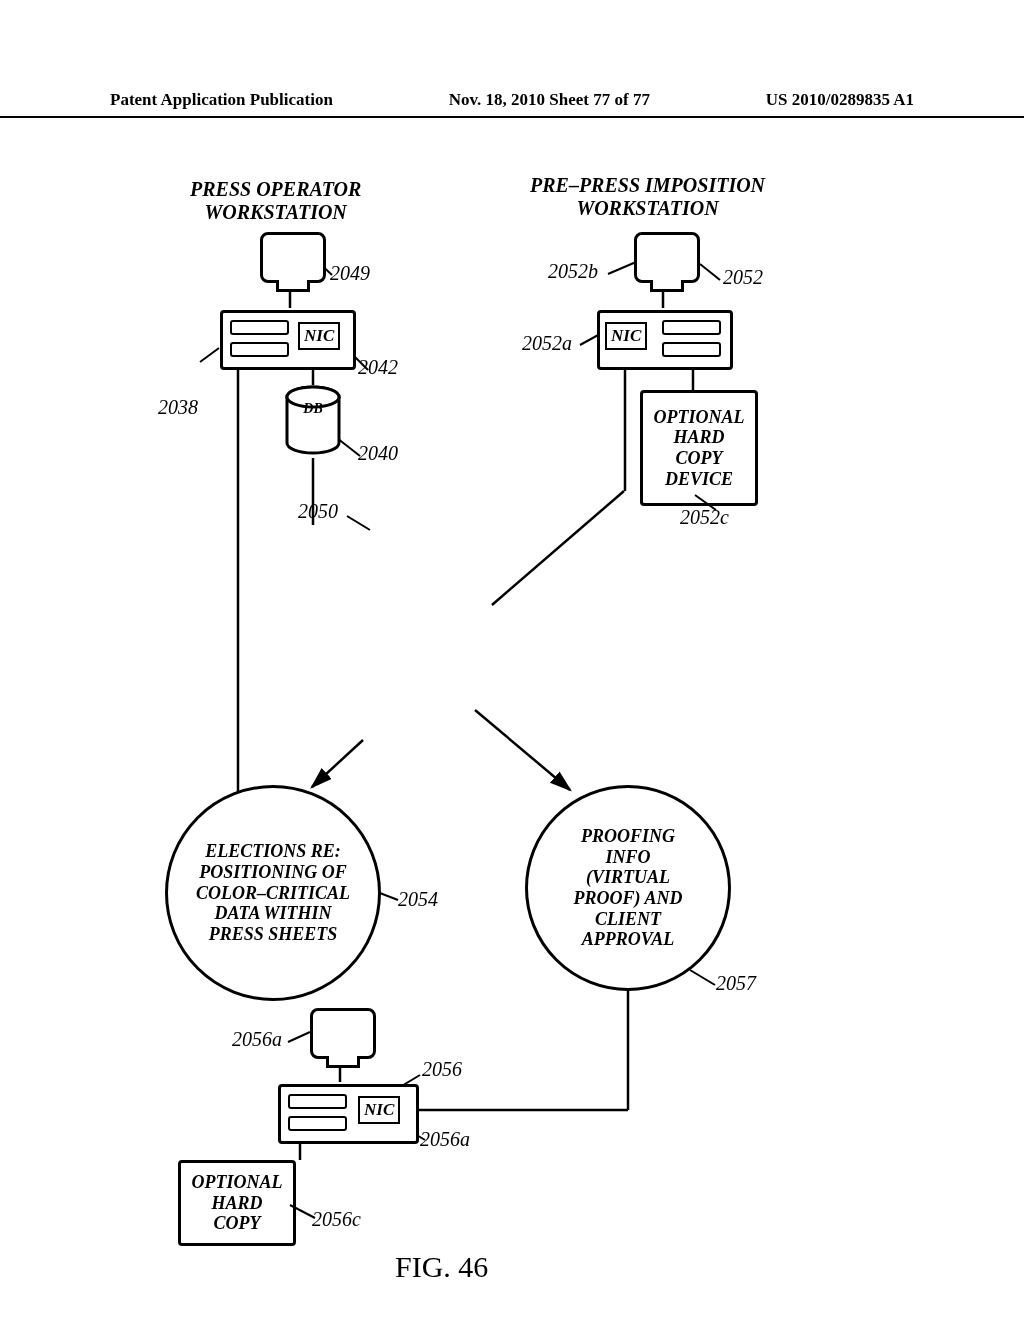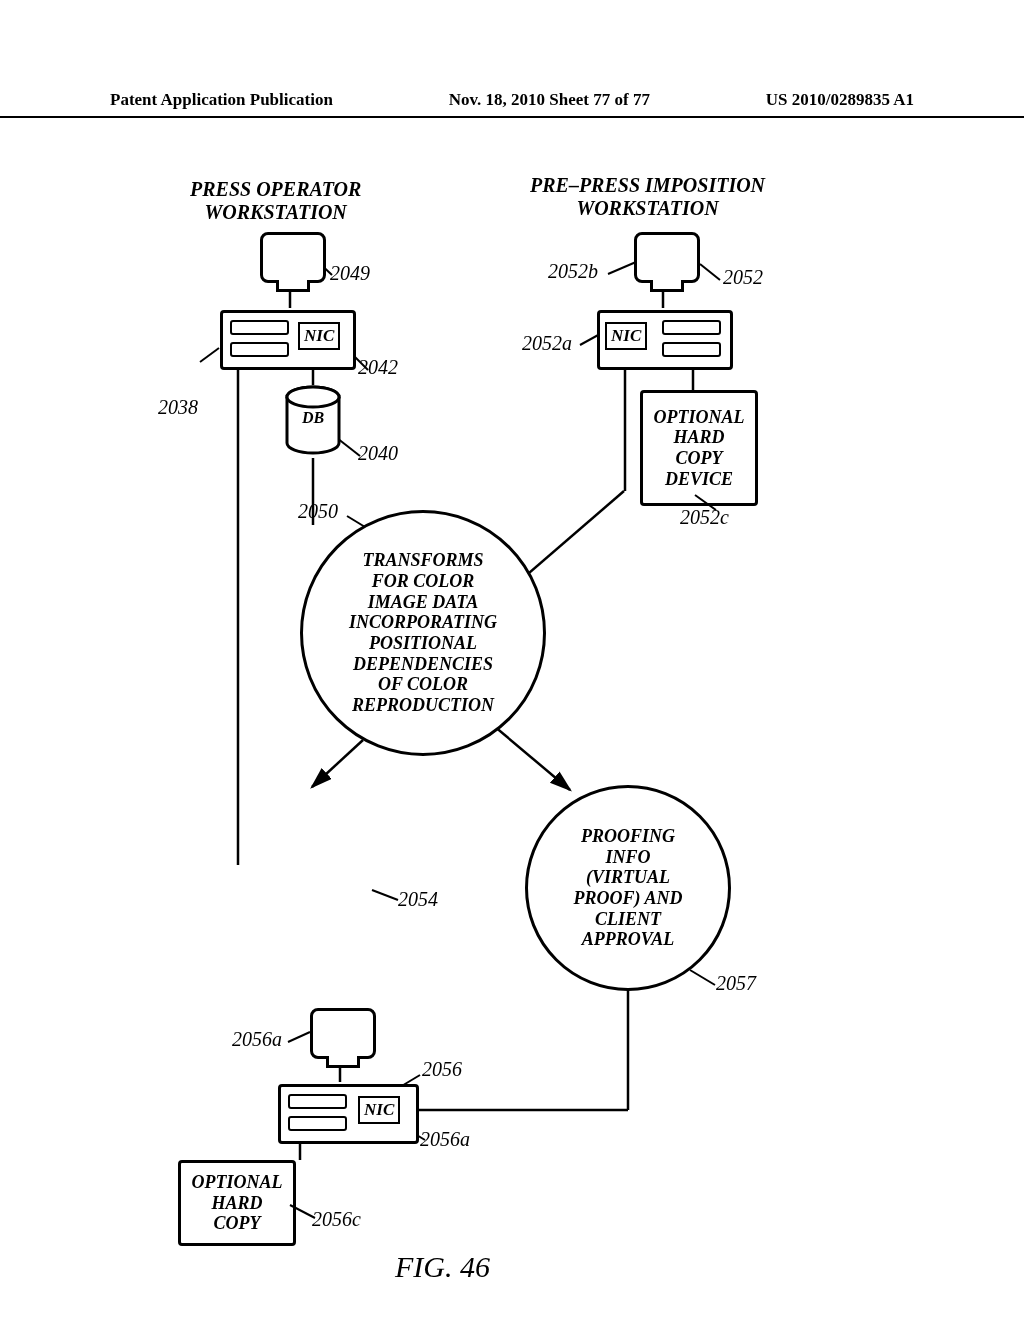--- a/index.html
+++ b/index.html
@@ -117,21 +117,20 @@
   }
   svg.lines {
     position: absolute;
     top: 0; left: 0;
     width: 1024px;
     height: 1100px;
     pointer-events: none;
   }
   .fignum {
     position: absolute;
-    font-style: italic;
     font-size: 30px;
     font-weight: 500;
   }
 </style>
 </head>
 <body>
 
 <div class="header">
   <div class="header-row">
     <span>Patent Application Publication</span>
@@ -214,41 +213,38 @@
   <div class="slot" style="left:662px; top:150px; width:55px;"></div>
   <div class="slot" style="left:662px; top:172px; width:55px;"></div>
   <div class="nic" style="left:605px; top:152px;">NIC</div>
 
   <div class="dbcyl" style="left:283px; top:215px;">
     <svg width="60" height="75">
       <ellipse cx="30" cy="12" rx="26" ry="10" fill="#fff" stroke="#000" stroke-width="3"></ellipse>
       <path d="M 4 12 L 4 58 A 26 10 0 0 0 56 58 L 56 12" fill="#fff" stroke="#000" stroke-width="3"></path>
       <ellipse cx="30" cy="12" rx="26" ry="10" fill="#fff" stroke="#000" stroke-width="3"></ellipse>
     </svg>
-    <div style="position:absolute; top:24px; left:0; width:60px; text-align:center; font-style:italic; font-weight:bold; font-size:16px;">DB</div>
+    <div style="position:absolute; top:16px; left:0; width:60px; text-align:center; font-style:italic; font-weight:bold; font-size:14px;">DB</div>
   </div>
 
   <div class="rectbox" style="left:640px; top:220px; width:112px; height:110px; display:flex; align-items:center; justify-content:center;">
     <div class="label" style="position:static; font-size:18px;">OPTIONAL
 HARD
 COPY
 DEVICE</div>
   </div>
 
-  <div class="circle" style="left:300px; top:340px; width:240px; height:240px;">
-    <div class="label" style="position:static; font-size:18px;">TRANSFORMS
-FOR COLOR
-IMAGE DATA
-INCORPORATING
-POSITIONAL
-DEPENDENCIES
-OF COLOR
-REPRODUCTION</div>
-  </div>
-
+
+  <div class="circle" style="left:165px; top:615px; width:210px; height:210px;">
+    <div class="label" style="position:static; font-size:18px;">ELECTIONS RE:
+POSITIONING OF
+COLOR–CRITICAL
+DATA WITHIN
+PRESS SHEETS</div>
+  </div>
 
   <div class="circle" style="left:525px; top:615px; width:200px; height:200px;">
     <div class="label" style="position:static; font-size:18px;">PROOFING
 INFO
 (VIRTUAL
 PROOF) AND
 CLIENT
 APPROVAL</div>
   </div>
 

